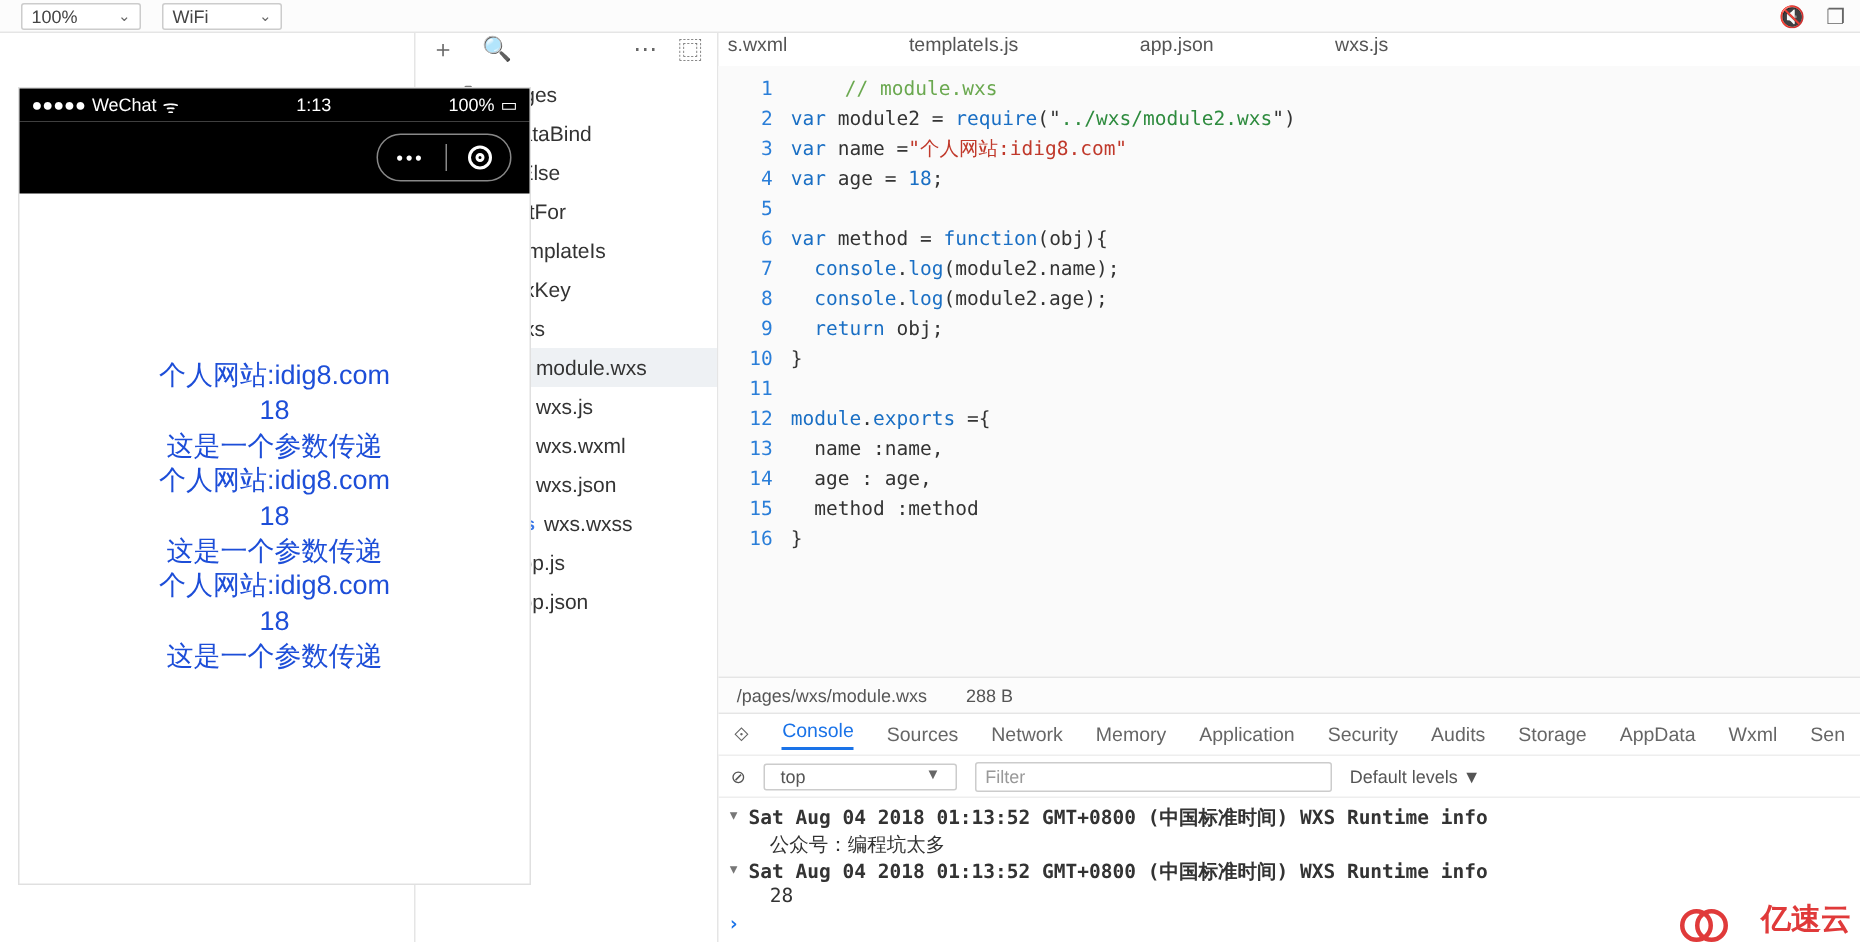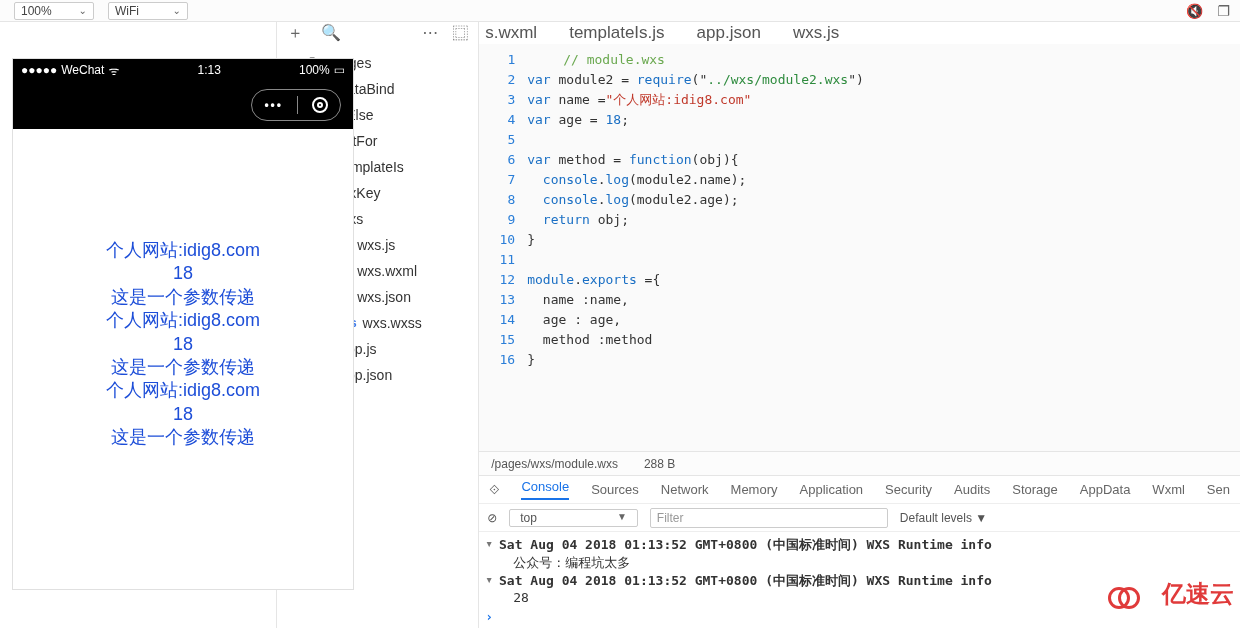--- a/index.html
+++ b/index.html
@@ -114,22 +114,22 @@
   .ic.wxml{ color: #e67e22; }
   .ic.wxss{ color: #3b78e7; }
   .ind1 { padding-left: 16px; }
   .ind2 { padding-left: 34px; }
 
   .right-col {
     flex: 1; display: flex; flex-direction: column;
     border-left: 1px solid #e5e5e5;
   }
   .tabs-row {
-    height: 22px; display: flex; align-items: center;
-    gap: 32px; padding: 0 6px; font-size: 17px; color: #555;
+    height: 22px; display: flex; 
+    gap: 81px; padding: 0 6px; font-size: 13px; color: #555;
   }
   .editor {
     flex: 1; display: flex; font-family: Consolas, monospace;
     font-size: 13px; line-height: 20px; overflow: auto;
     background: #fafafa;
   }
   .gutter {
     width: 48px; text-align: right; color: #2a7ed8;
     padding: 6px 12px 6px 0; background: #fafafa;
     user-select: none;
@@ -170,22 +170,22 @@
     border-top: 1px solid #eee;
   }
   .clog { display: flex; gap: 6px; align-items: flex-start; }
   .clog .tw { color: #777; cursor: default; }
   .prompt { color: #1a73e8; font-weight: bold; margin-top: 4px; }
   .prompt input {
     border: none; outline: none; font: inherit; width: 600px;
   }
   .watermark {
     position: absolute;
-    right: 6px; bottom: 18px;
-    font-size: 24px; color: #e03a3a; font-weight: bold;
+    right: 6px; bottom: 2px;
+    font-size: 20px; color: #e03a3a; font-weight: bold;
     display: flex; align-items: center; gap: 24px;
   }
   .wm-ic {
     width: 30px; height: 22px; position: relative;
   }
   .wm-ic::before, .wm-ic::after {
     content: ""; position: absolute; top: 4px;
     width: 16px; height: 16px; border: 3px solid #e03a3a; border-radius: 50%;
   }
   .wm-ic::before { left: 0; }
@@ -285,20 +285,25 @@
         </div>
         <div class="tree-row ind1">
           <span class="tw">▸</span>
           <span class="ic fld">🗀</span>
           <span>wxKey</span>
         </div>
         <div class="tree-row ind1">
           <span class="tw">▾</span>
           <span class="ic fld">🗀</span>
           <span>wxs</span>
+        </div>
+        <div class="tree-row ind2 sel">
+          <span class="tw"></span>
+          <span class="ic wxs">wxs</span>
+          <span>module.wxs</span>
         </div>
         <div class="tree-row ind2">
           <span class="tw"></span>
           <span class="ic js">JS</span>
           <span>wxs.js</span>
         </div>
         <div class="tree-row ind2">
           <span class="tw"></span>
           <span class="ic wxml">&lt; &gt;</span>
           <span>wxs.wxml</span>

